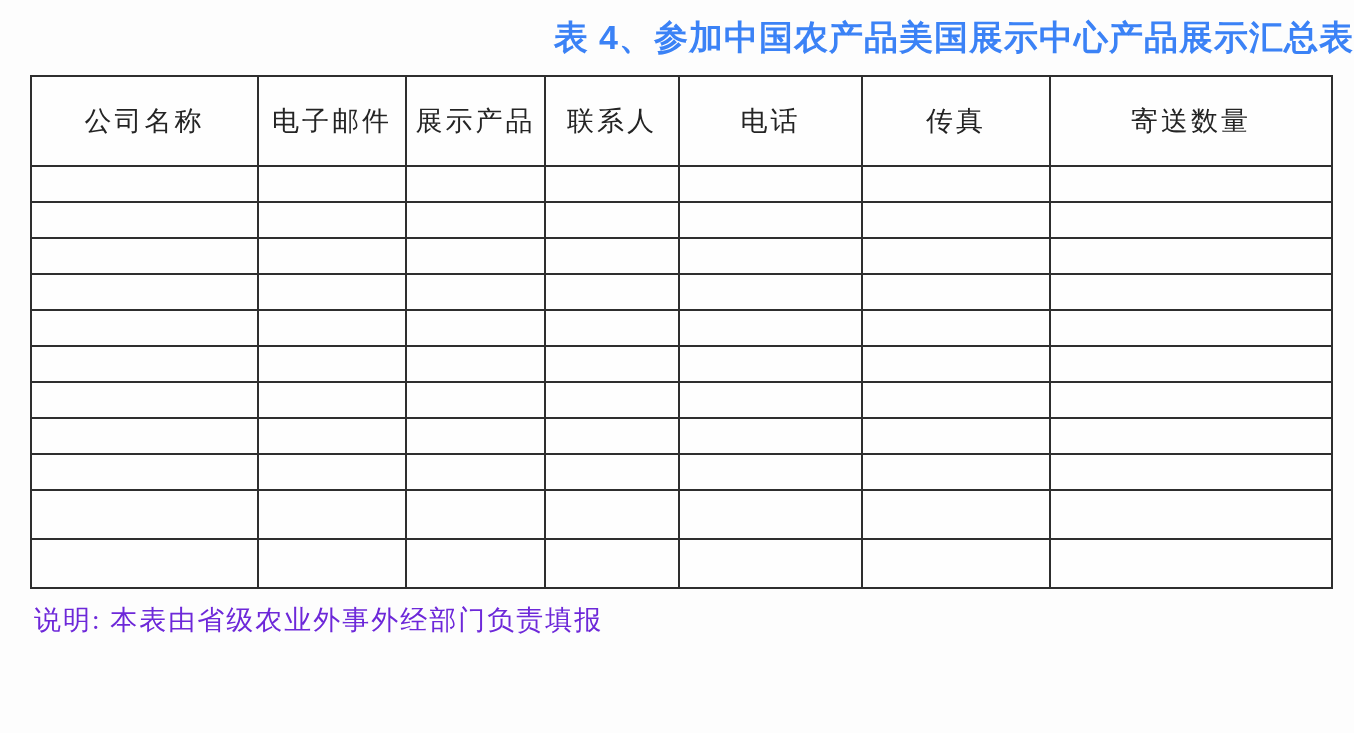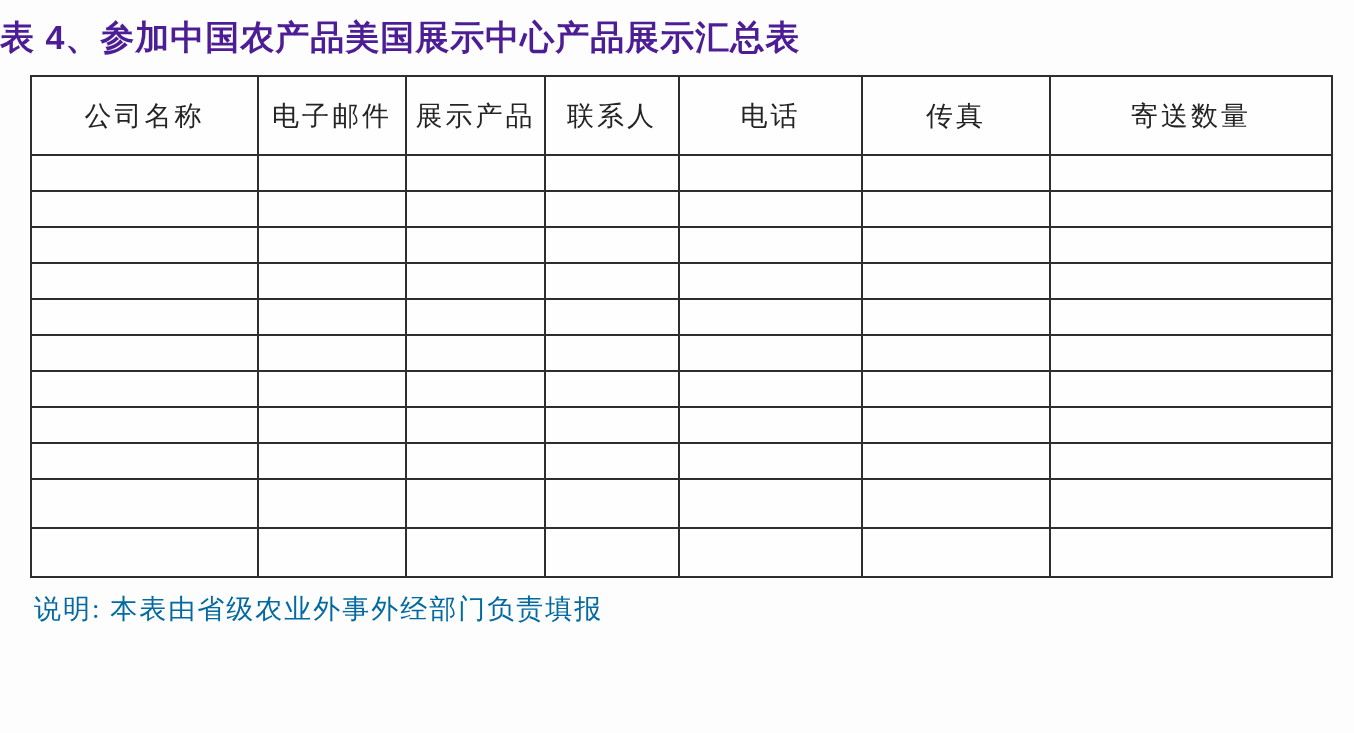--- a/index.html
+++ b/index.html
@@ -17,27 +17,27 @@
   }
   .page {
     width: 1354px;
     height: 733px;
     background: #fdfdfd;
     box-sizing: border-box;
   }
   .doc-title {
     margin: 0;
     padding-top: 15px;
-    text-align: left;
+    text-align: right;
     font-size: 34px;
     line-height: 44px;
     font-weight: bold;
     letter-spacing: 1px;
     font-family: "Liberation Sans", "DejaVu Sans", sans-serif;
-    color: #4c1d95;
+    color: #3b82f6;
   }
   .unit-row {
     margin: 46px 0 0 34px;
     height: 36px;
   }
   .unit-label {
     font-size: 28px;
     letter-spacing: 3px;
     color: #2a2a2a;
   }
@@ -54,21 +54,21 @@
   table.form-table col.c5 { width: 183px; }
   table.form-table col.c6 { width: 188px; }
   table.form-table col.c7 { width: 282px; }
   table.form-table th,
   table.form-table td {
     border: 2px solid #2e2e2e;
     padding: 0;
     background: #fefefe;
   }
   table.form-table thead tr {
-    height: 79px;
+    height: 90px;
   }
   table.form-table th {
     font-weight: normal;
     font-size: 27px;
     letter-spacing: 3px;
     text-align: center;
     vertical-align: middle;
     color: #242424;
   }
   table.form-table tbody tr {
@@ -76,21 +76,21 @@
   }
   table.form-table tbody tr.tall {
     height: 49px;
   }
   .note-row {
     margin: 13px 0 0 34px;
   }
   .note-text {
     font-size: 27px;
     letter-spacing: 2px;
-    color: #0369a1;
+    color: #6d28d9;
   }
 </style>
 </head>
 <body>
 
 <div class="page">
 
   <h1 class="doc-title">表 4、参加中国农产品美国展示中心产品展示汇总表</h1>
 
 

